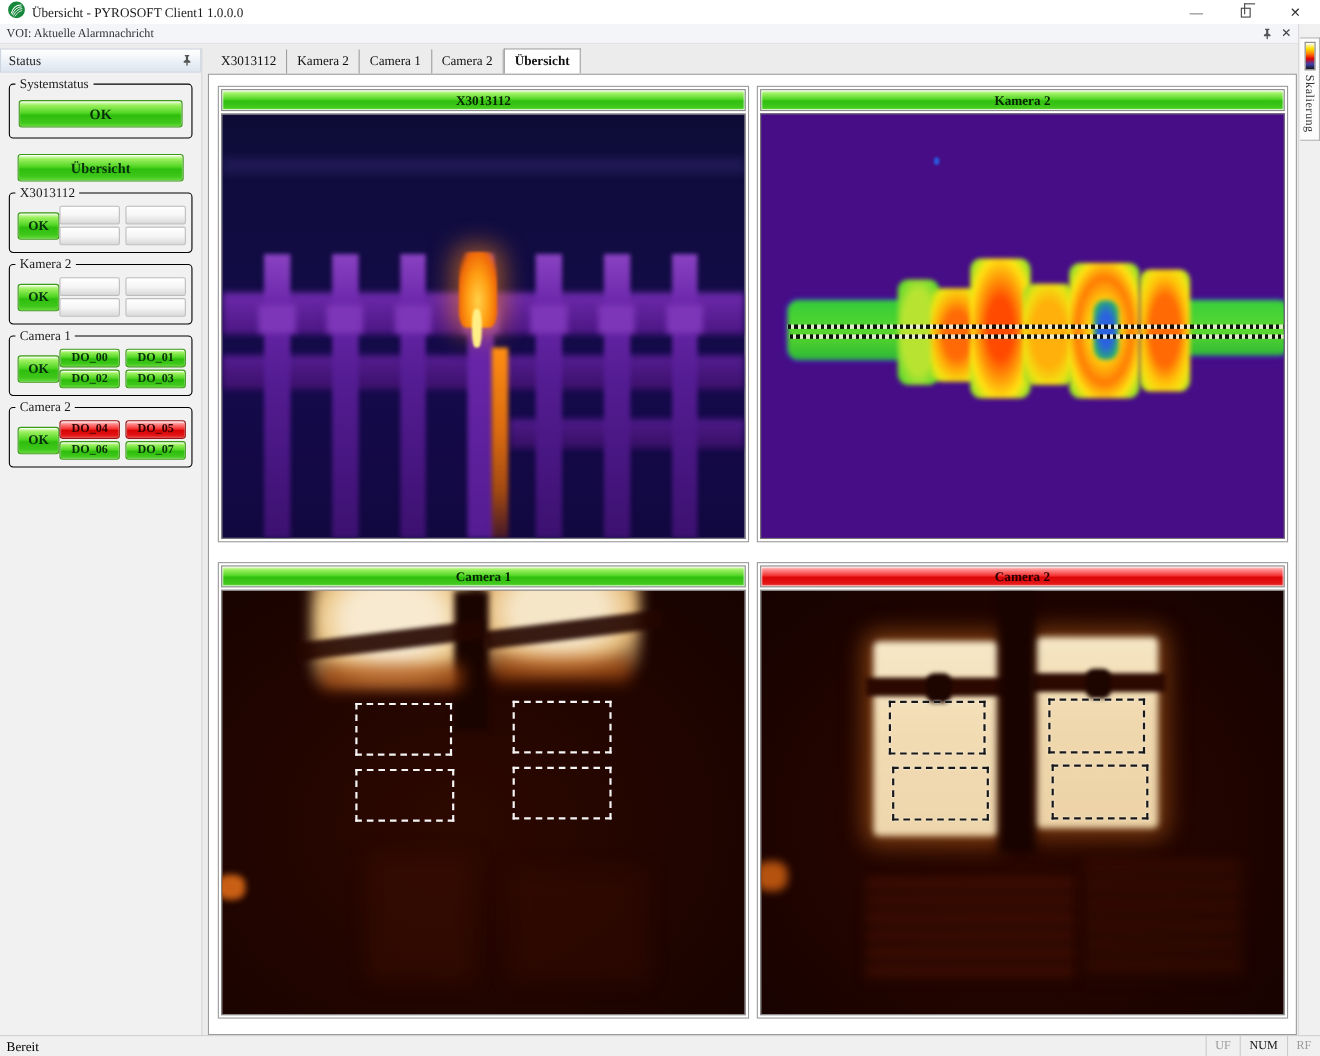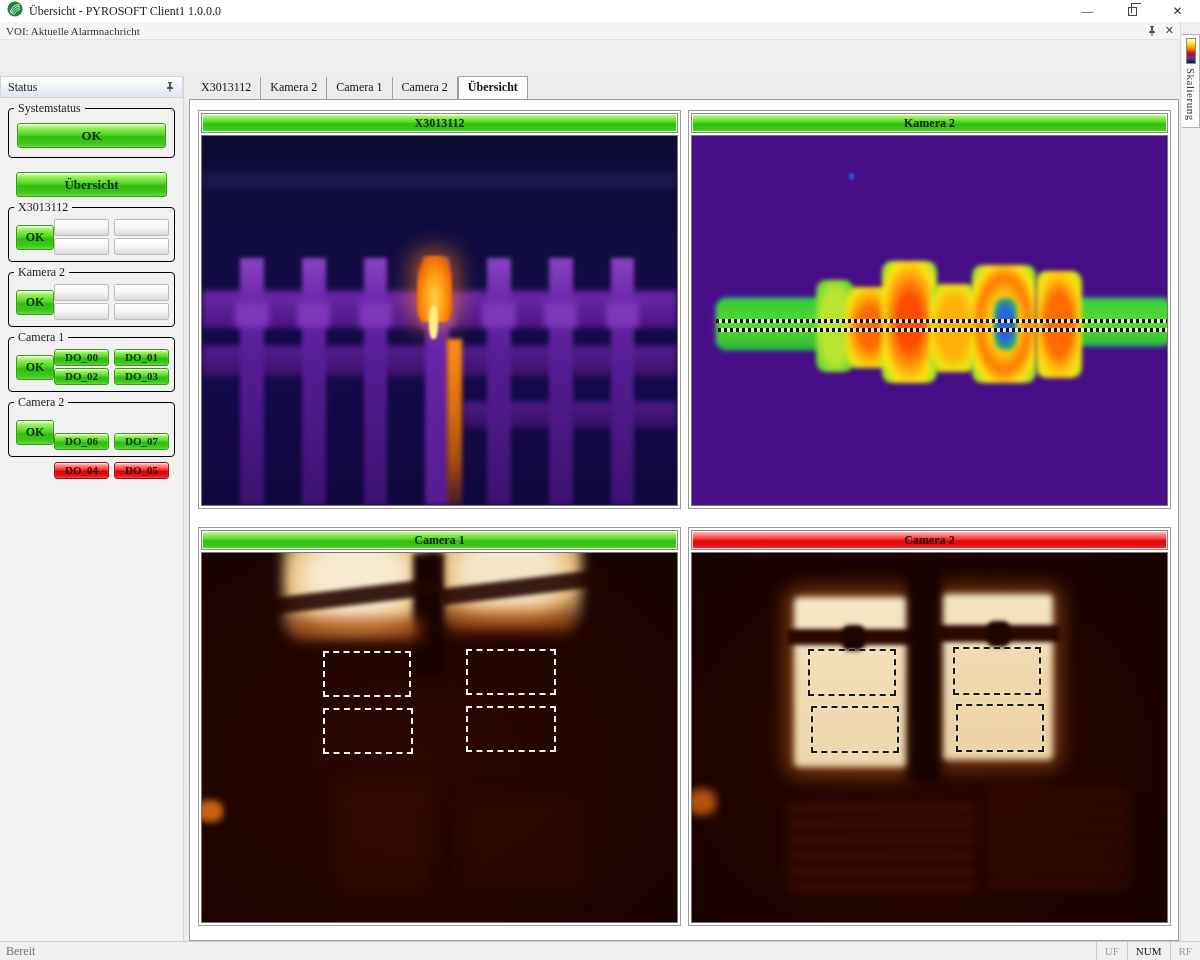--- a/index.html
+++ b/index.html
@@ -18,21 +18,21 @@
 
   
   .menubar { height:23px; background:#f6f6f6; border-bottom:1px solid #dcdcdc; display:flex; align-items:center; flex:0 0 auto; }
   .menu-grip { width:5px; height:16px; margin:0 6px 0 3px;
      background:repeating-linear-gradient(180deg,#bdbdbd 0 1px,transparent 1px 3px); width:2px; }
   .menu-item { font-size:12px; color:#1a1a1a; padding:3px 9px; }
   .menu-item u { text-decoration:underline; }
 
   
   .under-menu { flex:1; display:flex; min-height:0; }
-  .left-col { width:1180px; display:flex; flex-direction:column; min-width:0;gap:32px; }
+  .left-col { width:1180px; display:flex; flex-direction:column; min-width:0; }
 
   
   .dock-header { height:18px; background:#f3f5f8; border-bottom:1px solid #e2e2e2; display:flex; align-items:center; padding:0 6px; }
   .dock-header .dock-title { font-size:11px; color:#333; }
   .dock-icons { margin-left:auto; display:flex; gap:8px; align-items:center; }
   .dock-icons .x { font-size:11px; color:#444; }
   .alarm-wrap { background:#f0f0f0; padding:2px 5px 5px 6px; }
   .alarm-banner { height:39px; border:2px solid #a80000; border-radius:4px;
     background:linear-gradient(180deg,#ff9a9a 0%,#ff5252 28%,#f51414 55%,#dd0303 80%,#e javascript00 100%);
     background:linear-gradient(180deg,#ff9a9a 0%,#ff5252 28%,#f51414 55%,#dd0303 100%);
@@ -54,21 +54,21 @@
   .logo-text .sub { font-size:12px; font-weight:bold; color:#4a4a4a; }
 
   .groupbox { position:relative; border:1px solid #000000; border-radius:4px; margin:10px 8px 0 8px; }
   .group-label { position:absolute; top:-8px; left:5px; background:#f1f1f1; padding:0 4px; font-size:12px; color:#1a1a1a; }
 
   .gloss-green { background:linear-gradient(180deg,#eaffd6 0%,#9bf05e 16%,#52d624 46%,#2fbe0e 56%,#3ec71a 84%,#66da3c 100%);
     border:1px solid #3a9a14; border-radius:3px; color:#07300a; font-weight:bold; text-align:center;
     box-shadow:inset 0 1px 1px rgba(255,255,255,.8); }
   .gloss-red { background:linear-gradient(180deg,#ffd9d9 0%,#ff8a8a 16%,#f43030 46%,#d80404 56%,#e31414 84%,#ef4545 100%);
     border:1px solid #9a1414; border-radius:3px; color:#330000; font-weight:bold; text-align:center;
-    box-shadow:inset 0 1px 1px rgba(255,255,255,.7);margin-top:48px; }
+    box-shadow:inset 0 1px 1px rgba(255,255,255,.7); }
   .blank-btn { background:linear-gradient(180deg,#ffffff 0%,#f6f6f6 50%,#dadada 100%);
     border:1px solid #bdbdbd; border-radius:2px; box-shadow:inset 0 1px 0 #fff; }
 
   .ok-wide { display:block; height:25px; margin:14px 8px 9px 8px; font-size:13px; line-height:23px; }
   .btn-uebersicht { display:block; height:25px; margin:14px 16px 0 16px; font-size:13px; line-height:23px; }
 
   .group-row { display:flex; padding:11px 5px 6px 7px; align-items:center; }
   .ok-sm { width:62px; height:25px; font-size:12px; line-height:23px; }
   .do-grid { margin-left:auto; display:grid; grid-template-columns:55px 55px; grid-auto-rows:17px; gap:2px 5px; }
   .do-btn { font-size:11px; line-height:15px; height:17px; }
@@ -122,21 +122,21 @@
   
   .right-strip { width:20px; background:#f0f0f0; border-left:1px solid #dadada; }
   .vertical-tab { margin-top:12px; margin-left:1px; width:18px; background:#fcfcfc; border:1px solid #b4b4b4; border-left:none;
     padding:3px 1px 6px 1px; display:flex; flex-direction:column; align-items:center; gap:4px; }
   .palette-icon { width:10px; height:26px; border:1px solid #888;
     background:linear-gradient(180deg,#ffffff 0%,#ffe000 22%,#ff7a00 42%,#e00000 60%,#4040b0 80%,#151515 100%); }
   .vtext { writing-mode:vertical-rl; font-size:11px; color:#333; letter-spacing:.5px; }
 
   
   .statusbar { height:19px; background:#f0f0f0; border-top:1px solid #cfcfcf; display:flex; align-items:center; flex:0 0 auto; }
-  .statusbar .ready { font-size:12px; color:#737373; padding-left:6px; }
+  .statusbar .ready { font-size:12px; color:#000000; padding-left:6px; }
   .ind-group { margin-left:auto; display:flex; height:100%; align-items:center; }
   .ind { font-size:11px; padding:0 8px; border-left:1px solid #cbcbcb; color:#1a1a1a; height:100%; display:flex; align-items:center; }
   .ind.dim { color:#9c9c9c; }
 </style>
 </head>
 <body>
 
 <div class="app">
 
   <div class="titlebar">

